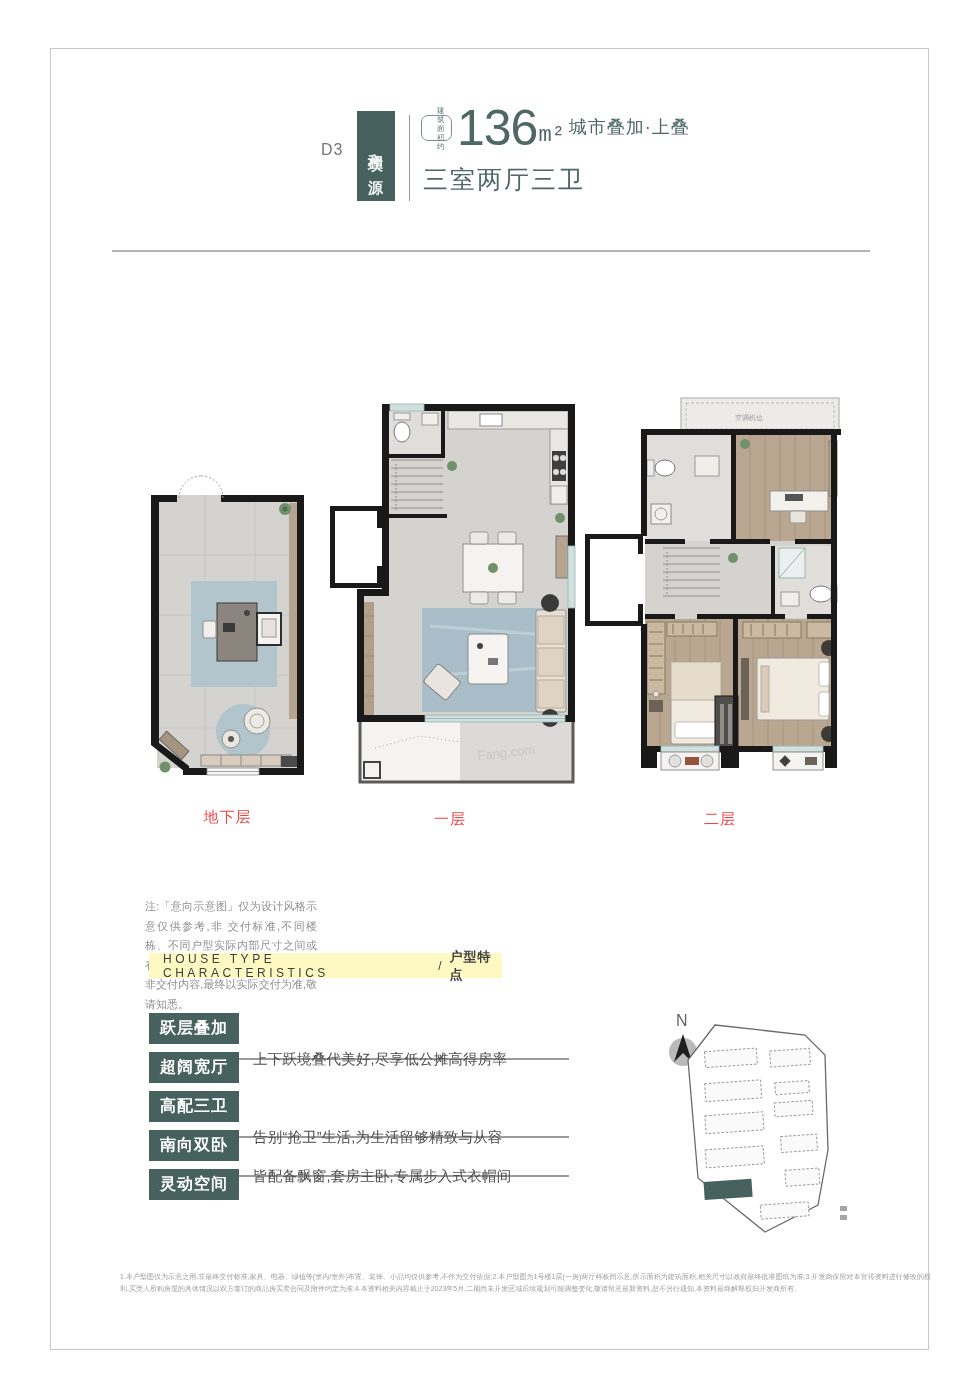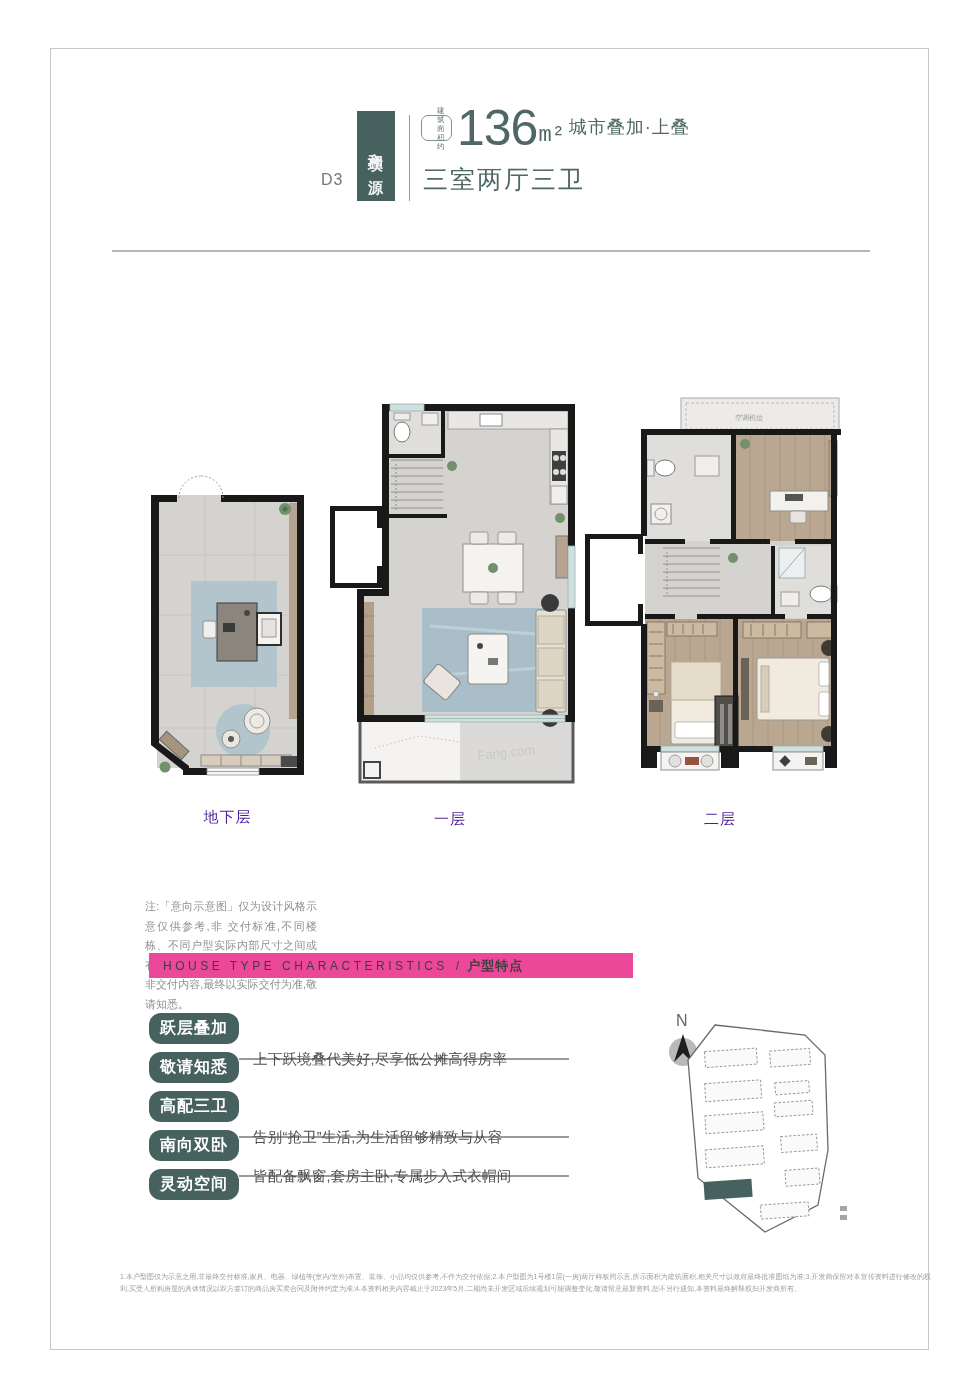--- a/index.html
+++ b/index.html
@@ -5,53 +5,53 @@
   * { margin:0; padding:0; box-sizing:border-box; }
   html,body { background:#ffffff; }
   body {
     width:979px; height:1400px; position:relative; overflow:hidden;
     font-family:"Liberation Sans","DejaVu Sans",sans-serif; color:#333;
   }
   .frame { position:absolute; left:50px; top:48px; width:879px; height:1302px;
            border:1px solid #c7c7c7; }
 
   
-  .unit-code { position:absolute; left:321px; top:141px; font-size:16px; color:#767676; letter-spacing:1px;margin-top:30px; }
+  .unit-code { position:absolute; left:321px; top:141px; font-size:16px; color:#767676; letter-spacing:1px; }
   .logo-block { position:absolute; left:357px; top:111px; width:38px; height:90px;
     background:#47625e; display:flex; align-items:center; justify-content:center; }
   .logo-block span { writing-mode:vertical-rl; text-orientation:upright;
     color:#f4f6f5; font-size:15px; font-weight:bold; letter-spacing:3px; line-height:1; }
   .v-divider { position:absolute; left:409px; top:115px; width:1px; height:86px; background:#9a9a9a; }
   .area-row { position:absolute; left:421px; top:105px; display:flex; align-items:flex-end; }
   .area-badge { width:31px; height:26px; border:1px solid #7f928f; border-radius:7px;
     display:flex; flex-direction:column; align-items:center; justify-content:center;
     font-size:7.5px; line-height:1.2; color:#5d7571; margin:0 5px 10px 0;padding-left:15px; }
   .area-value { font-size:50px; line-height:0.92; color:#4f6865; letter-spacing:-1px; }
   .area-unit { font-size:22px; color:#4f6865; margin:0 4px 3px 1px;font-family:Liberation Mono, monospace; }
   .area-category { font-size:18px; color:#4f6865; margin-bottom:12px; letter-spacing:1px; }
   .room-layout { position:absolute; left:423px; top:163px; font-size:25px; color:#4f6865;
     letter-spacing:2px; font-weight:500; }
   .header-divider { position:absolute; left:112px; top:250px; width:758px; height:2px; background:#b5b5b5; }
 
   
   .plan { position:absolute; }
-  .floor-label { position:absolute; font-size:15px; color:#4c1d95; letter-spacing:1px; text-align:center; }
+  .floor-label { position:absolute; font-size:15px; color:#ef4444; letter-spacing:1px; text-align:center; }
   .plan-note { position:absolute; left:145px; top:897px; width:172px; font-size:11px;
     line-height:1.78; color:#8f8f8f; text-align:justify; filter:blur(.2px); }
 
   
-  .section-bar { position:absolute; left:149px; top:953px; width:484px; height:25px;
-    background:#ec4899; display:flex; align-items:center; padding-left:14px; }
+  .section-bar { position:absolute; left:149px; top:953px; width:353px; height:25px;
+    background:#fef9c3; display:flex; align-items:center; padding-left:14px; }
   .section-bar .en { font-size:12px; letter-spacing:3.5px; color:#3e3e3e; }
   .section-bar .slash { font-size:12px; color:#3e3e3e; margin:0 8px; }
   .section-bar .zh { font-size:13px; font-weight:bold; color:#3e3e3e; letter-spacing:1px; }
   .features { position:absolute; left:149px; top:1013px; width:420px; }
   .feature-row { display:flex; height:31px; margin-bottom:8px; }
   .feature-label { width:90px; background:#47625e; color:#fff; font-size:16px; font-weight:bold;
-    letter-spacing:1px; display:flex; align-items:center; justify-content:center; flex:none;border-radius:12px; }
+    letter-spacing:1px; display:flex; align-items:center; justify-content:center; flex:none; }
   .feature-desc { flex:1; border:1px solid #9a9a9a; display:flex; align-items:center;
     padding-left:13px; font-size:14.5px; color:#4c4c4c; letter-spacing:0.2px; white-space:nowrap;margin-top:45px; }
 
   
   .site-map { position:absolute; left:650px; top:1000px; }
   .footer-note { position:absolute; left:120px; top:1271px; width:811px; font-size:7px;
     line-height:1.72; color:#9d9d9d; text-align:justify; filter:blur(.2px); }
 </style>
 </head>
 <body>
@@ -339,21 +339,21 @@
   <span class="slash">/</span>
   <span class="zh">户型特点</span>
 </div>
 
 <div class="features">
   <div class="feature-row">
     <div class="feature-label">跃层叠加</div>
     <div class="feature-desc">上下跃境叠代美好,尽享低公摊高得房率</div>
   </div>
   <div class="feature-row">
-    <div class="feature-label">敬请知悉</div>
+    <div class="feature-label">超阔宽厅</div>
   </div>
   <div class="feature-row">
     <div class="feature-label">高配三卫</div>
     <div class="feature-desc">告别“抢卫”生活,为生活留够精致与从容</div>
   </div>
   <div class="feature-row">
     <div class="feature-label">南向双卧</div>
     <div class="feature-desc">皆配备飘窗,套房主卧,专属步入式衣帽间</div>
   </div>
   <div class="feature-row">

